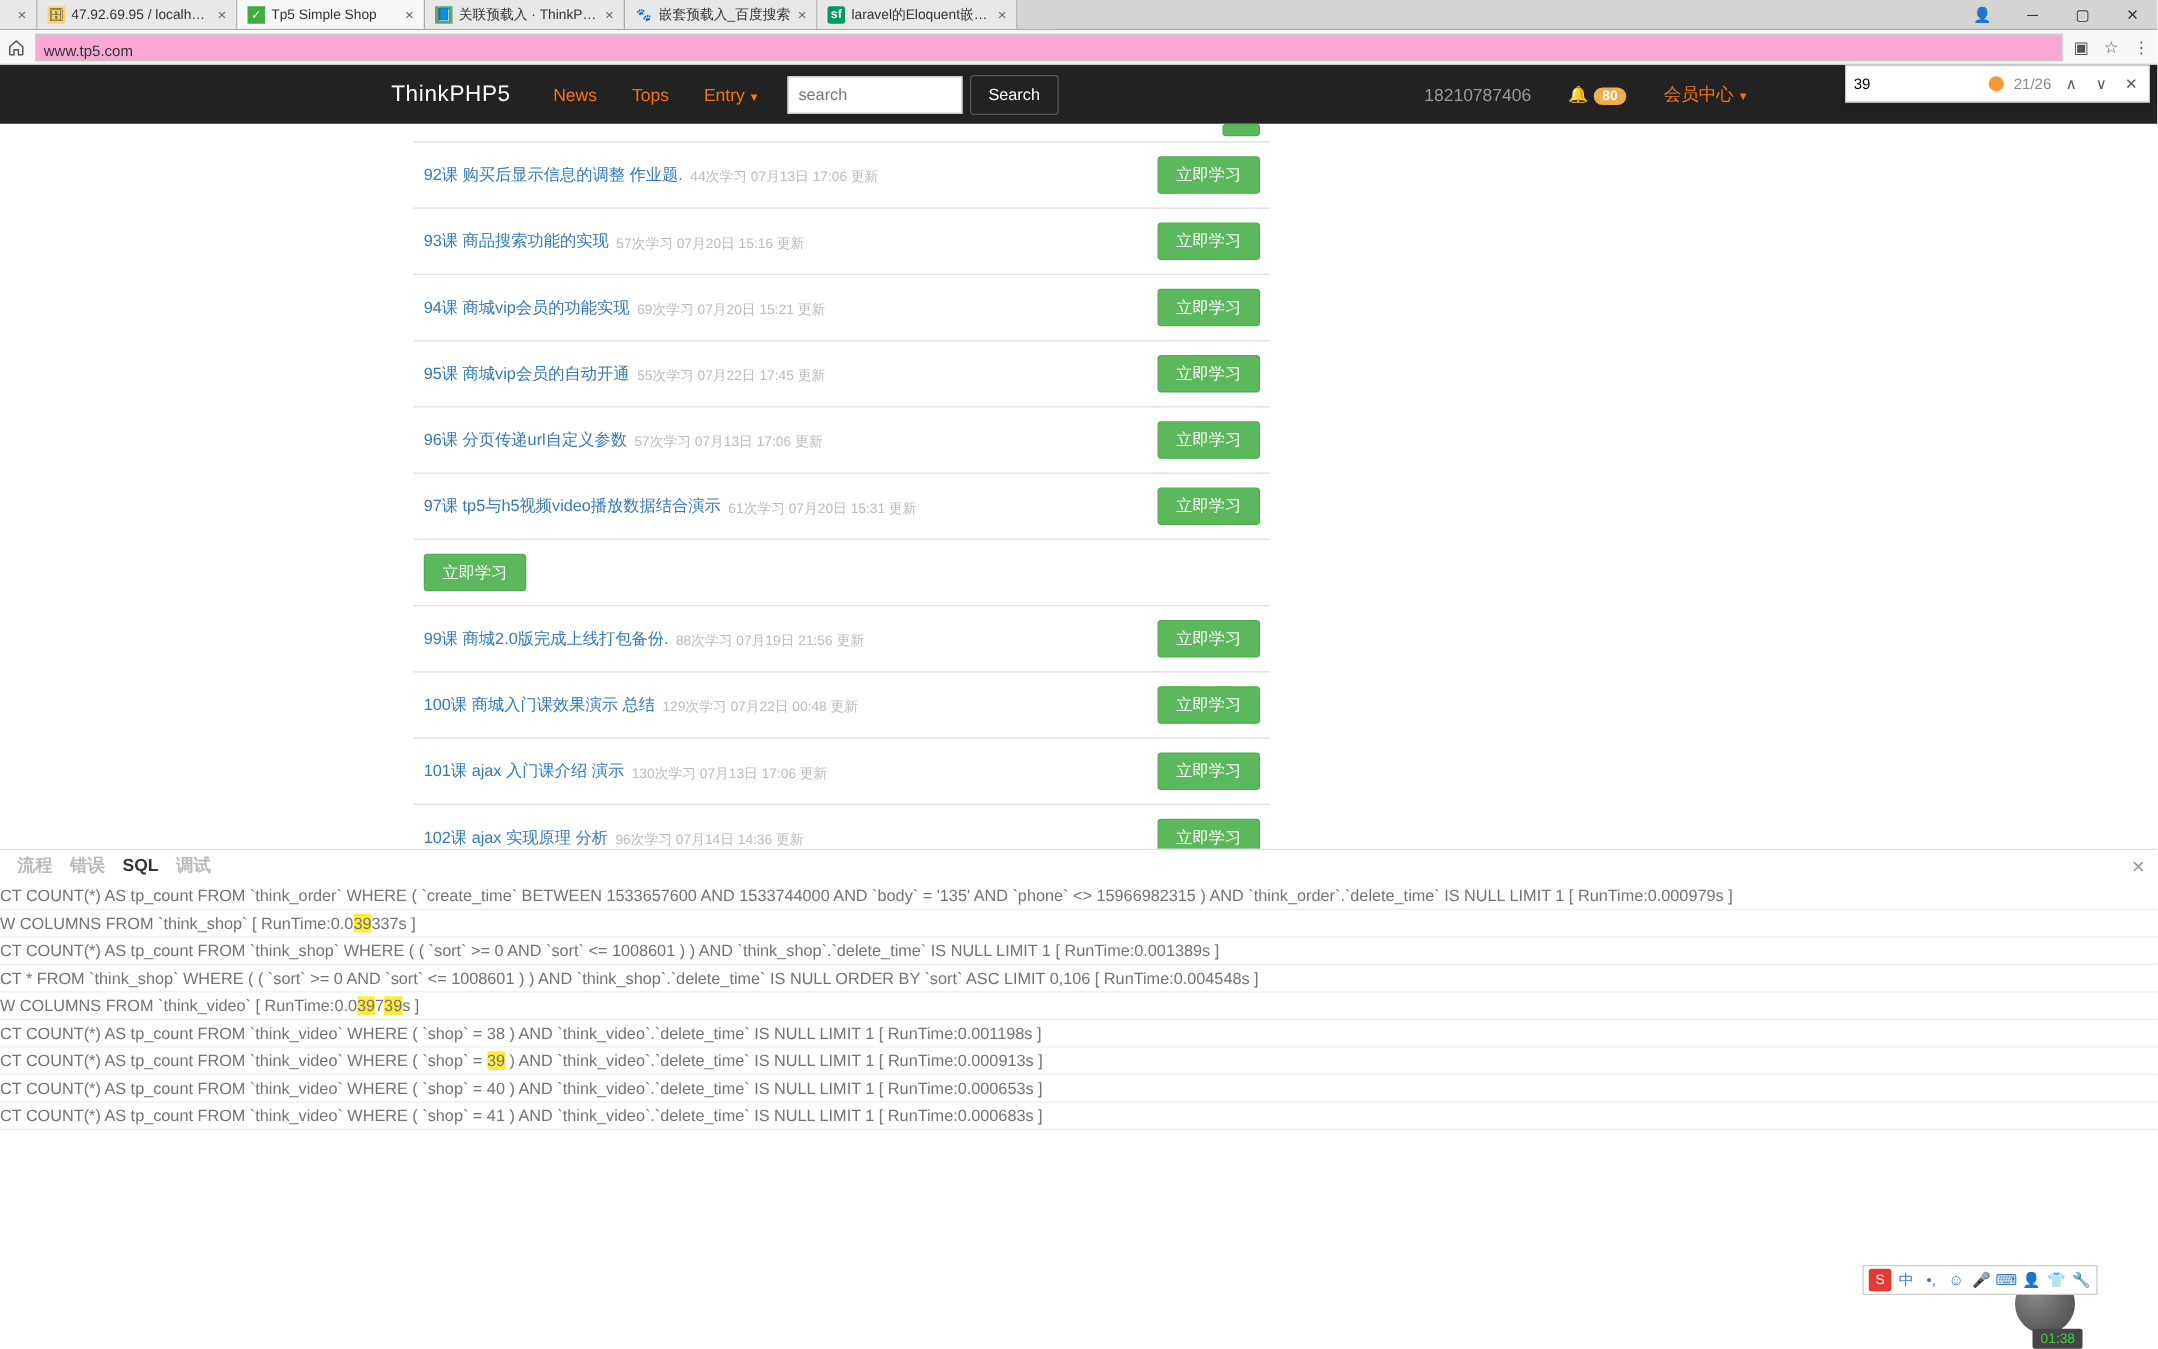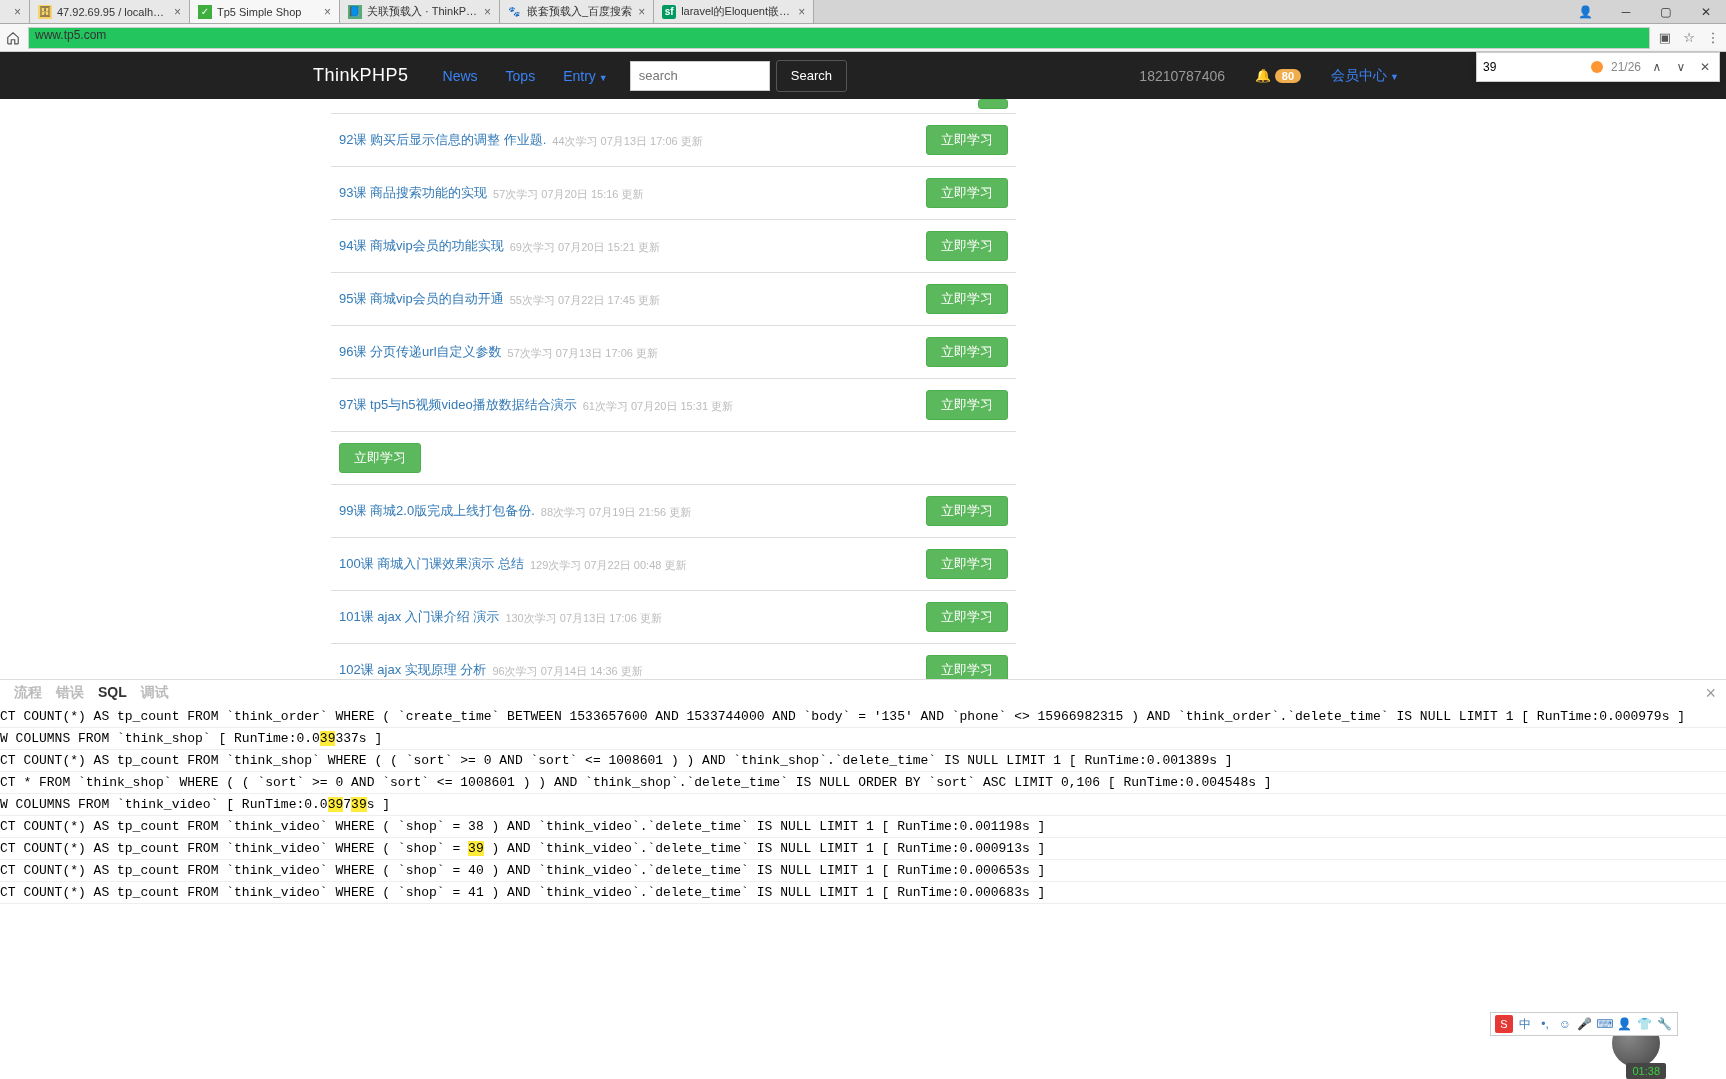--- a/index.html
+++ b/index.html
@@ -11,35 +11,35 @@
 .tab.active { background: #f7f7f7; }
 .tab-favicon { width: 14px; height: 14px; margin-right: 5px; display: inline-flex; align-items: center; justify-content: center; font-size: 10px; }
 .tab-title { flex: 1; overflow: hidden; white-space: nowrap; text-overflow: ellipsis; }
 .tab-close { margin-left: 6px; color: #666; font-size: 12px; }
 .tab.short { min-width: 30px; max-width: 30px; justify-content: center; }
 .tab-spacer { flex: 1; }
 .window-ctrl { display: inline-flex; width: 40px; height: 24px; align-items: center; justify-content: center; color: #333; font-size: 12px; }
 
 .addr-bar { display: flex; align-items: center; height: 28px; background: #f7f7f7; border-bottom: 1px solid #ccc; padding: 0 4px; gap: 6px; }
 .home-icon { width: 18px; height: 18px; display: inline-flex; align-items: center; justify-content: center; }
-.url-box { flex: 1; height: 22px; border: 1px solid #ccc; background: #22c55e; display: flex; align-items: flex-start; padding: 0 6px; font-size: 12px; color: #333; }
+.url-box { flex: 1; height: 22px; border: 1px solid #ccc; background: #f9a8d4; display: flex; align-items: flex-end; padding: 0 6px; font-size: 12px; color: #333; }
 .addr-icon { width: 18px; height: 18px; display: inline-flex; align-items: center; justify-content: center; color: #555; }
 
 
 .find-bar { position: absolute; right: 6px; top: 52px; background: #fff; border: 1px solid #ccc; box-shadow: 0 2px 6px rgba(0,0,0,.15); display: flex; align-items: center; height: 30px; padding: 0 6px; gap: 8px; font-size: 12px; z-index: 50; }
 .find-input { border: none; outline: none; width: 100px; font-size: 12px; }
 .find-marker { background: #ff9632; border-radius: 50%; width: 12px; height: 12px; display: inline-block; }
 .find-count { color: #888; }
 .find-btn { color: #555; width: 16px; text-align: center; }
 
 
 .navbar { background: #222; color: #999; height: 47px; display: flex; align-items: center; padding: 0 18px; }
 .nav-inner { width: 100%; max-width: 1100px; margin: 0 auto; display: flex; align-items: center; }
 .brand { color: #fff; font-size: 18px; font-weight: 300; margin-right: 20px; letter-spacing: .5px; }
-.nav-link { color: #3b82f6; padding: 0 14px; font-size: 14px; }
+.nav-link { color: #f97316; padding: 0 14px; font-size: 14px; }
 .caret { margin-left: 3px; font-size: 9px; }
 .nav-search { margin-left: 8px; height: 30px; width: 140px; background: #fff; border: 1px solid #ccc; padding: 0 8px; font-size: 13px; }
 .nav-search-btn { margin-left: 6px; height: 32px; padding: 0 14px; background: #222; border: 1px solid #555; color: #fff; font-size: 13px; border-radius: 3px; }
 .nav-right { margin-left: auto; display: flex; align-items: center; gap: 16px; }
 .badge-wrap { position: relative; text-align: center; }
 .badge { background: #f0ad4e; color: #fff; border-radius: 9px; padding: 1px 7px; font-size: 11px; font-weight: bold; }
 
 
 .content { margin: 0 auto; max-width: 1100px; padding: 0 18px; height: 580px; overflow: hidden; }
 .list-panel { width: 685px; }
@@ -48,21 +48,21 @@
 .row-title { color: #337ab7; font-size: 13px; white-space: nowrap; }
 .row-meta { color: #bbb; font-size: 11px; white-space: nowrap; }
 .btn-learn { background: #5cb85c; border: 1px solid #4cae4c; color: #fff; font-size: 13px; padding: 5px 14px; border-radius: 3px; white-space: nowrap; }
 
 
 .debug-wrap { position: relative; }
 .debug-tabs { display: flex; gap: 14px; padding: 4px 14px; font-size: 14px; color: #bbb; border-top: 1px solid #ddd; }
 .debug-tab { font-weight: bold; }
 .debug-tab.active { color: #333; }
 .debug-close { position: absolute; right: 10px; top: 4px; font-size: 18px; color: #999; }
-.sql-list { font-family: Liberation Mono, monospace; font-size: 13px; color: #000000; }
+.sql-list { font-family: Liberation Sans, sans-serif; font-size: 13px; color: #737373; }
 .sql-line { padding: 3px 0 3px 0; border-bottom: 1px solid #eee; white-space: nowrap; overflow: hidden; }
 .hl { background: #ffeb3b; }
 
 
 .ime-bar { position: absolute; right: 48px; bottom: 43px; display: flex; align-items: center; gap: 4px; background: #fff; border: 1px solid #ccc; padding: 2px 4px; font-size: 12px; z-index: 60; }
 .ime-icon { width: 16px; height: 16px; display: inline-flex; align-items: center; justify-content: center; color: #3e7bbd; font-size: 12px; }
 .ime-logo { width: 18px; height: 18px; background: #e53935; color: #fff; display: inline-flex; align-items: center; justify-content: center; font-size: 11px; border-radius: 2px; }
 
 
 .recorder { position: absolute; right: 60px; bottom: 0; width: 60px; height: 60px; }

